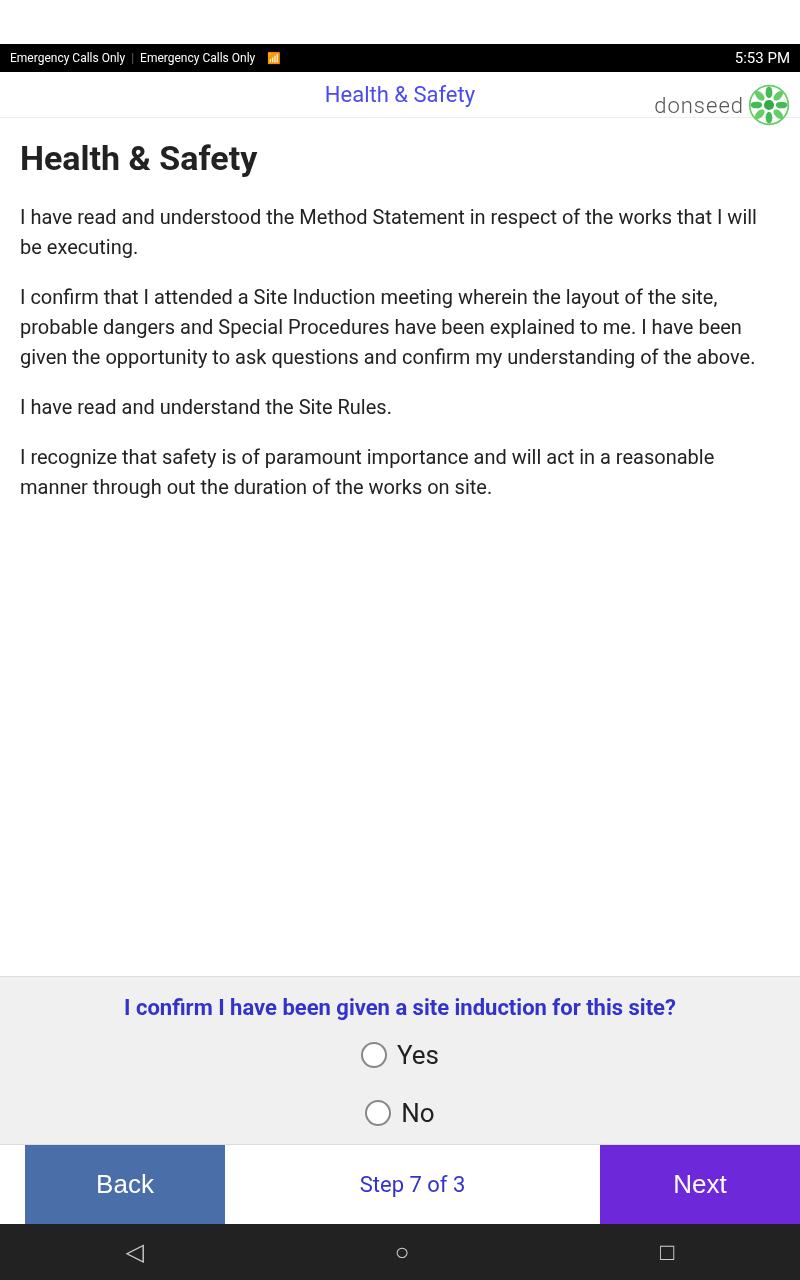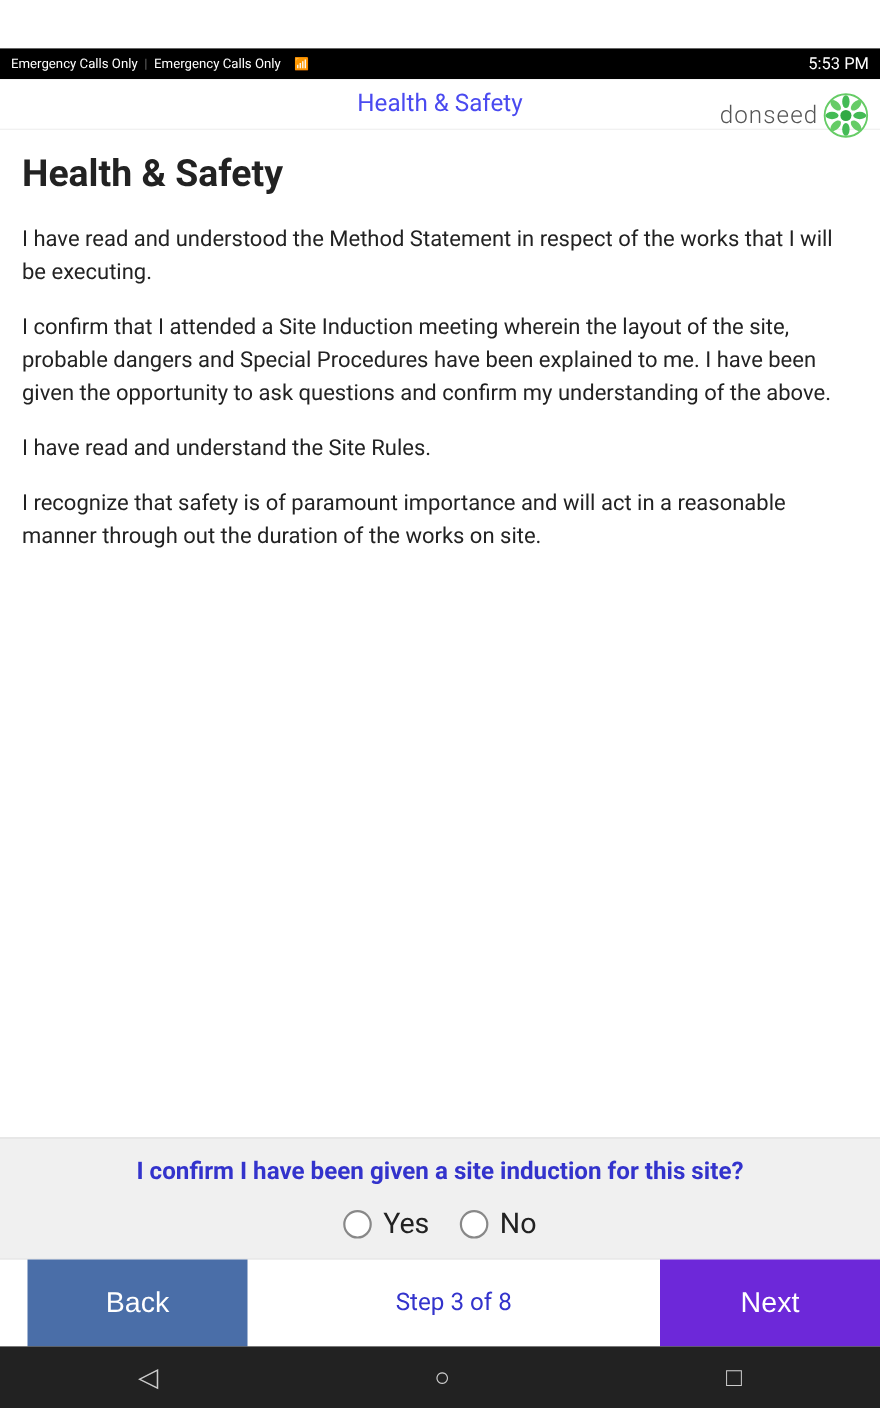--- a/index.html
+++ b/index.html
@@ -108,20 +108,21 @@
       color: #3333cc;
       text-align: center;
       margin-bottom: 16px;
       line-height: 1.4;
     }
     .radio-row {
       display: flex;
       justify-content: center;
       gap: 28px;
       align-items: center;
+      flex-direction: column;
     }
     .radio-option {
       display: flex;
       align-items: center;
       gap: 10px;
       font-size: 26px;
       color: #222;
       cursor: pointer;
     }
     .radio-circle {
@@ -246,21 +247,21 @@
     </label>
     <label class="radio-option">
       <span class="radio-circle"></span>
       <span>No</span>
     </label>
   </div>
 </div>
 
 <div class="footer">
   <button class="footer-back">Back</button>
-  <span class="footer-step">Step 3 of 8</span>
+  <span class="footer-step">Step 7 of 3</span>
   <button class="footer-next">Next</button>
 </div>
 
 <div class="nav-bar">
   <span class="nav-icon">◁</span>
   <span class="nav-icon">○</span>
   <span class="nav-icon">□</span>
 </div>
 
 </body></html>

